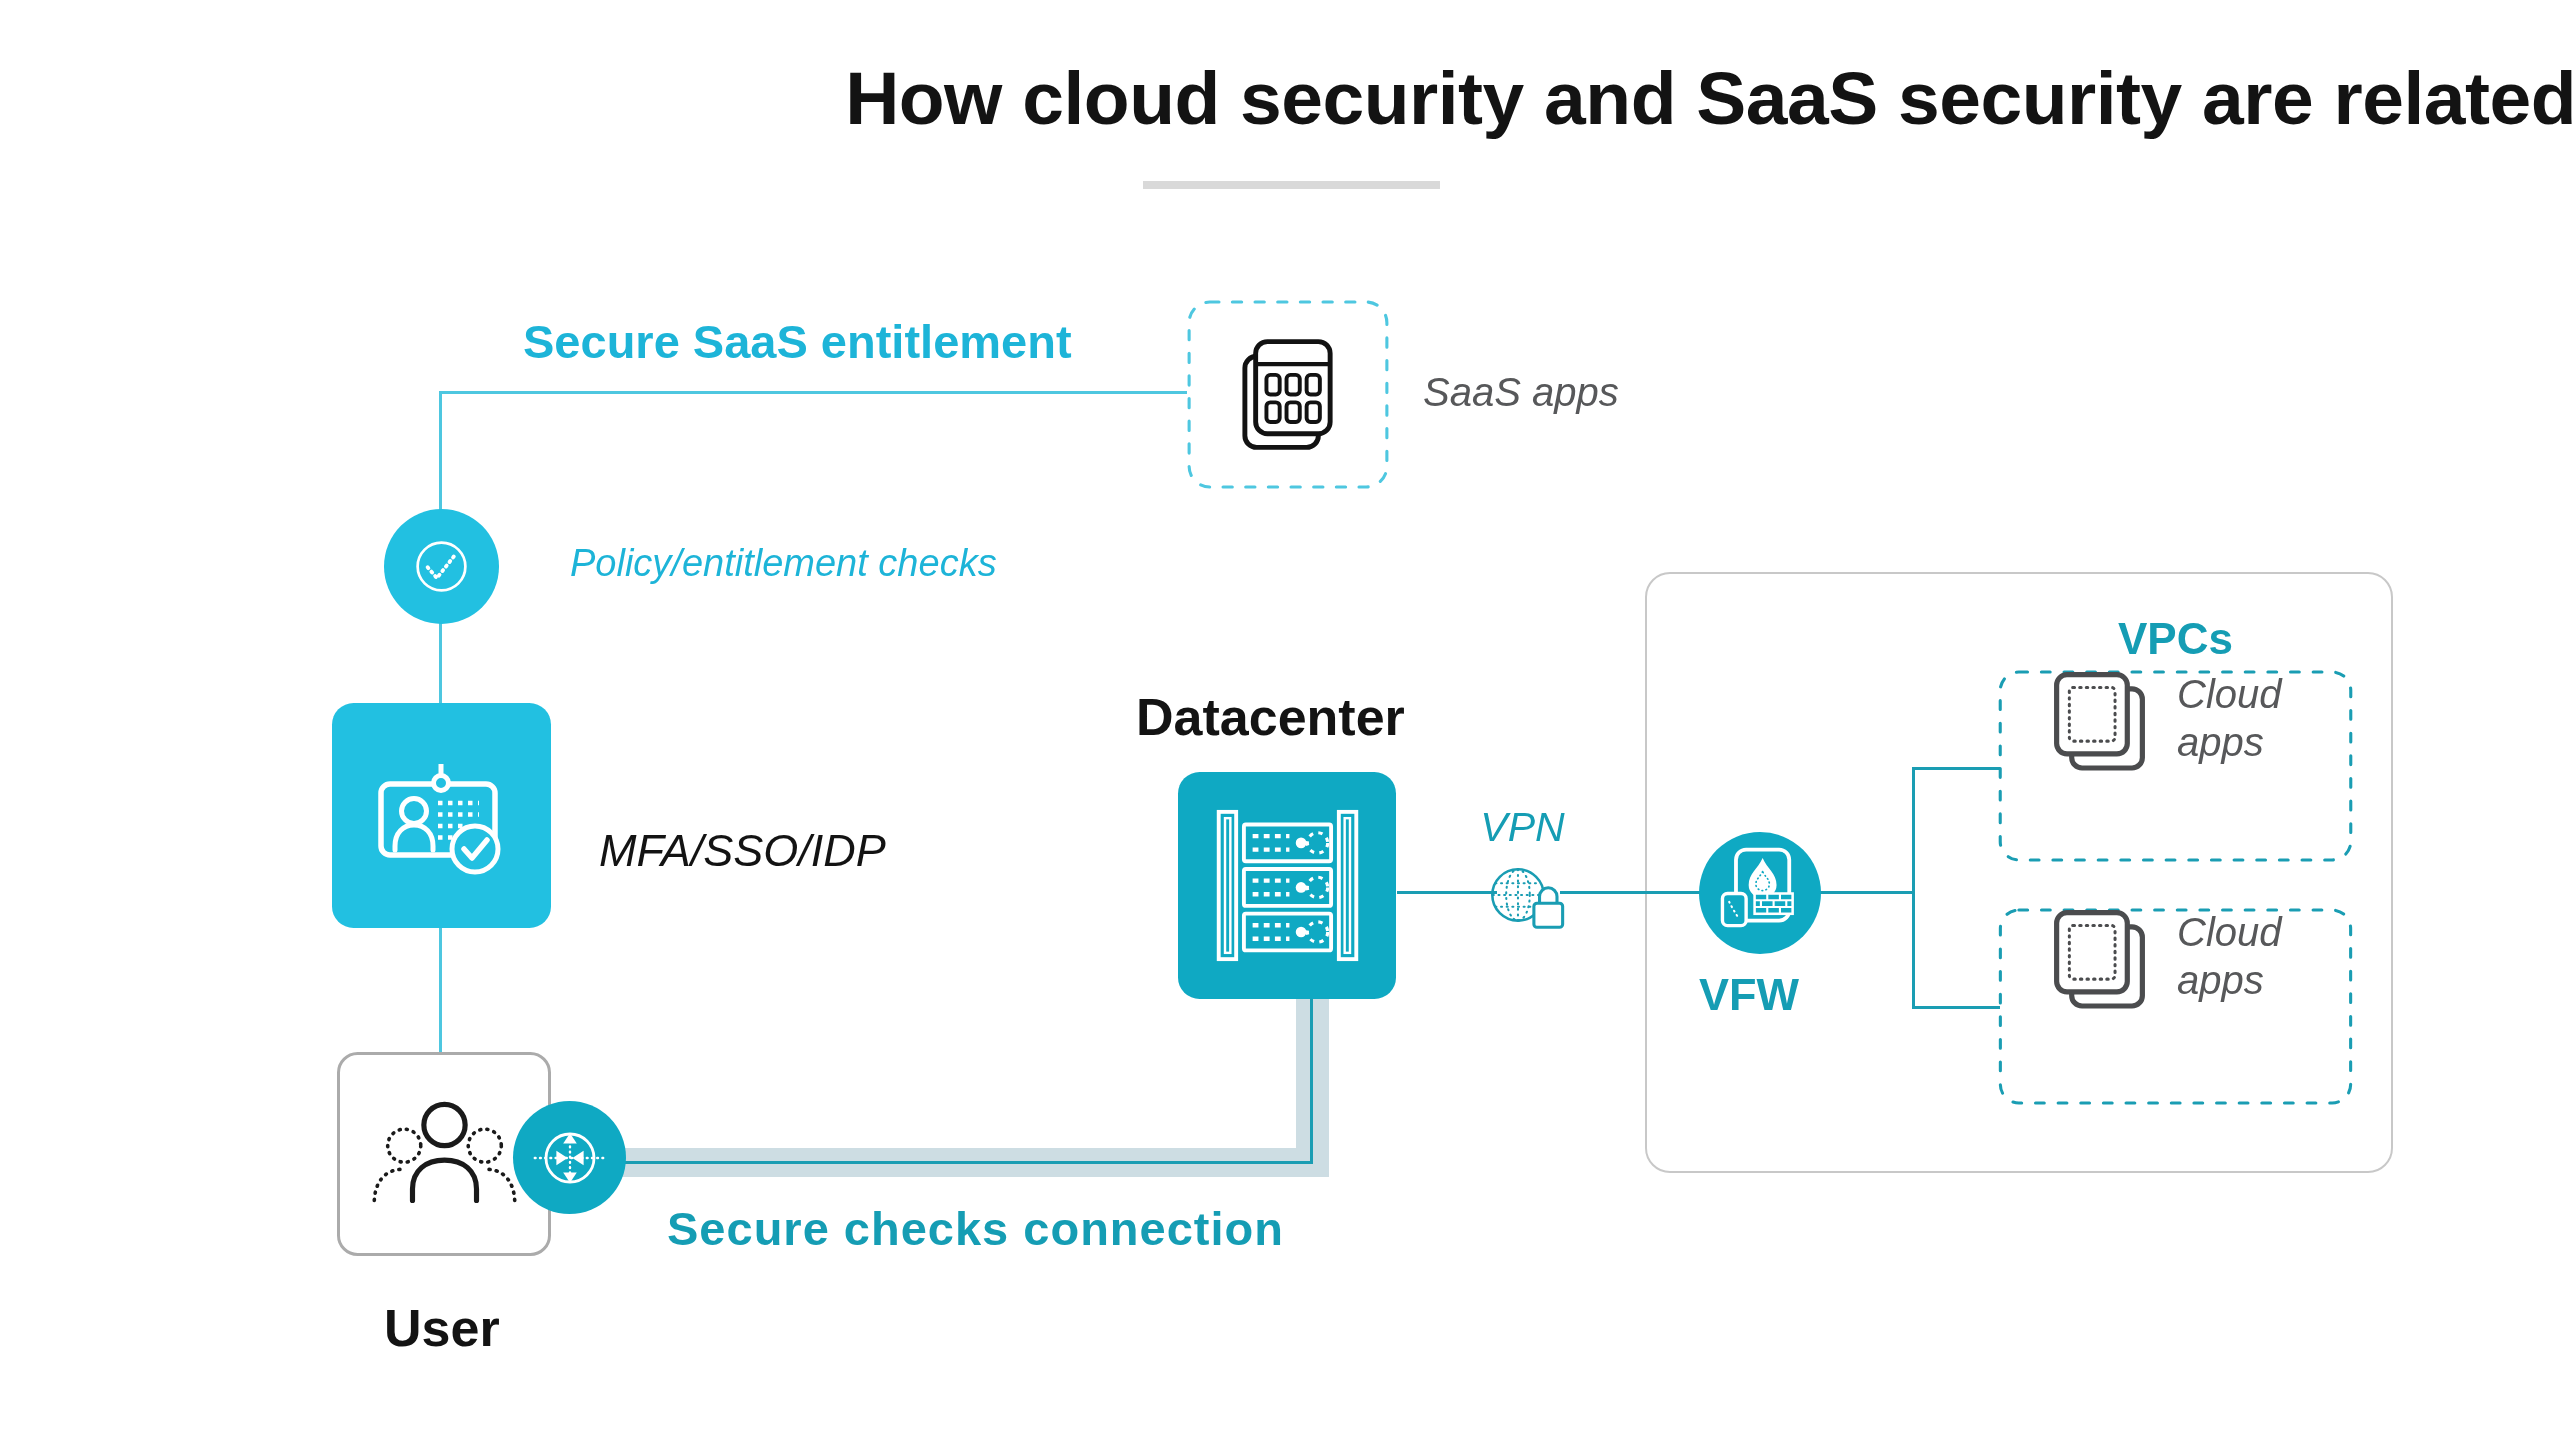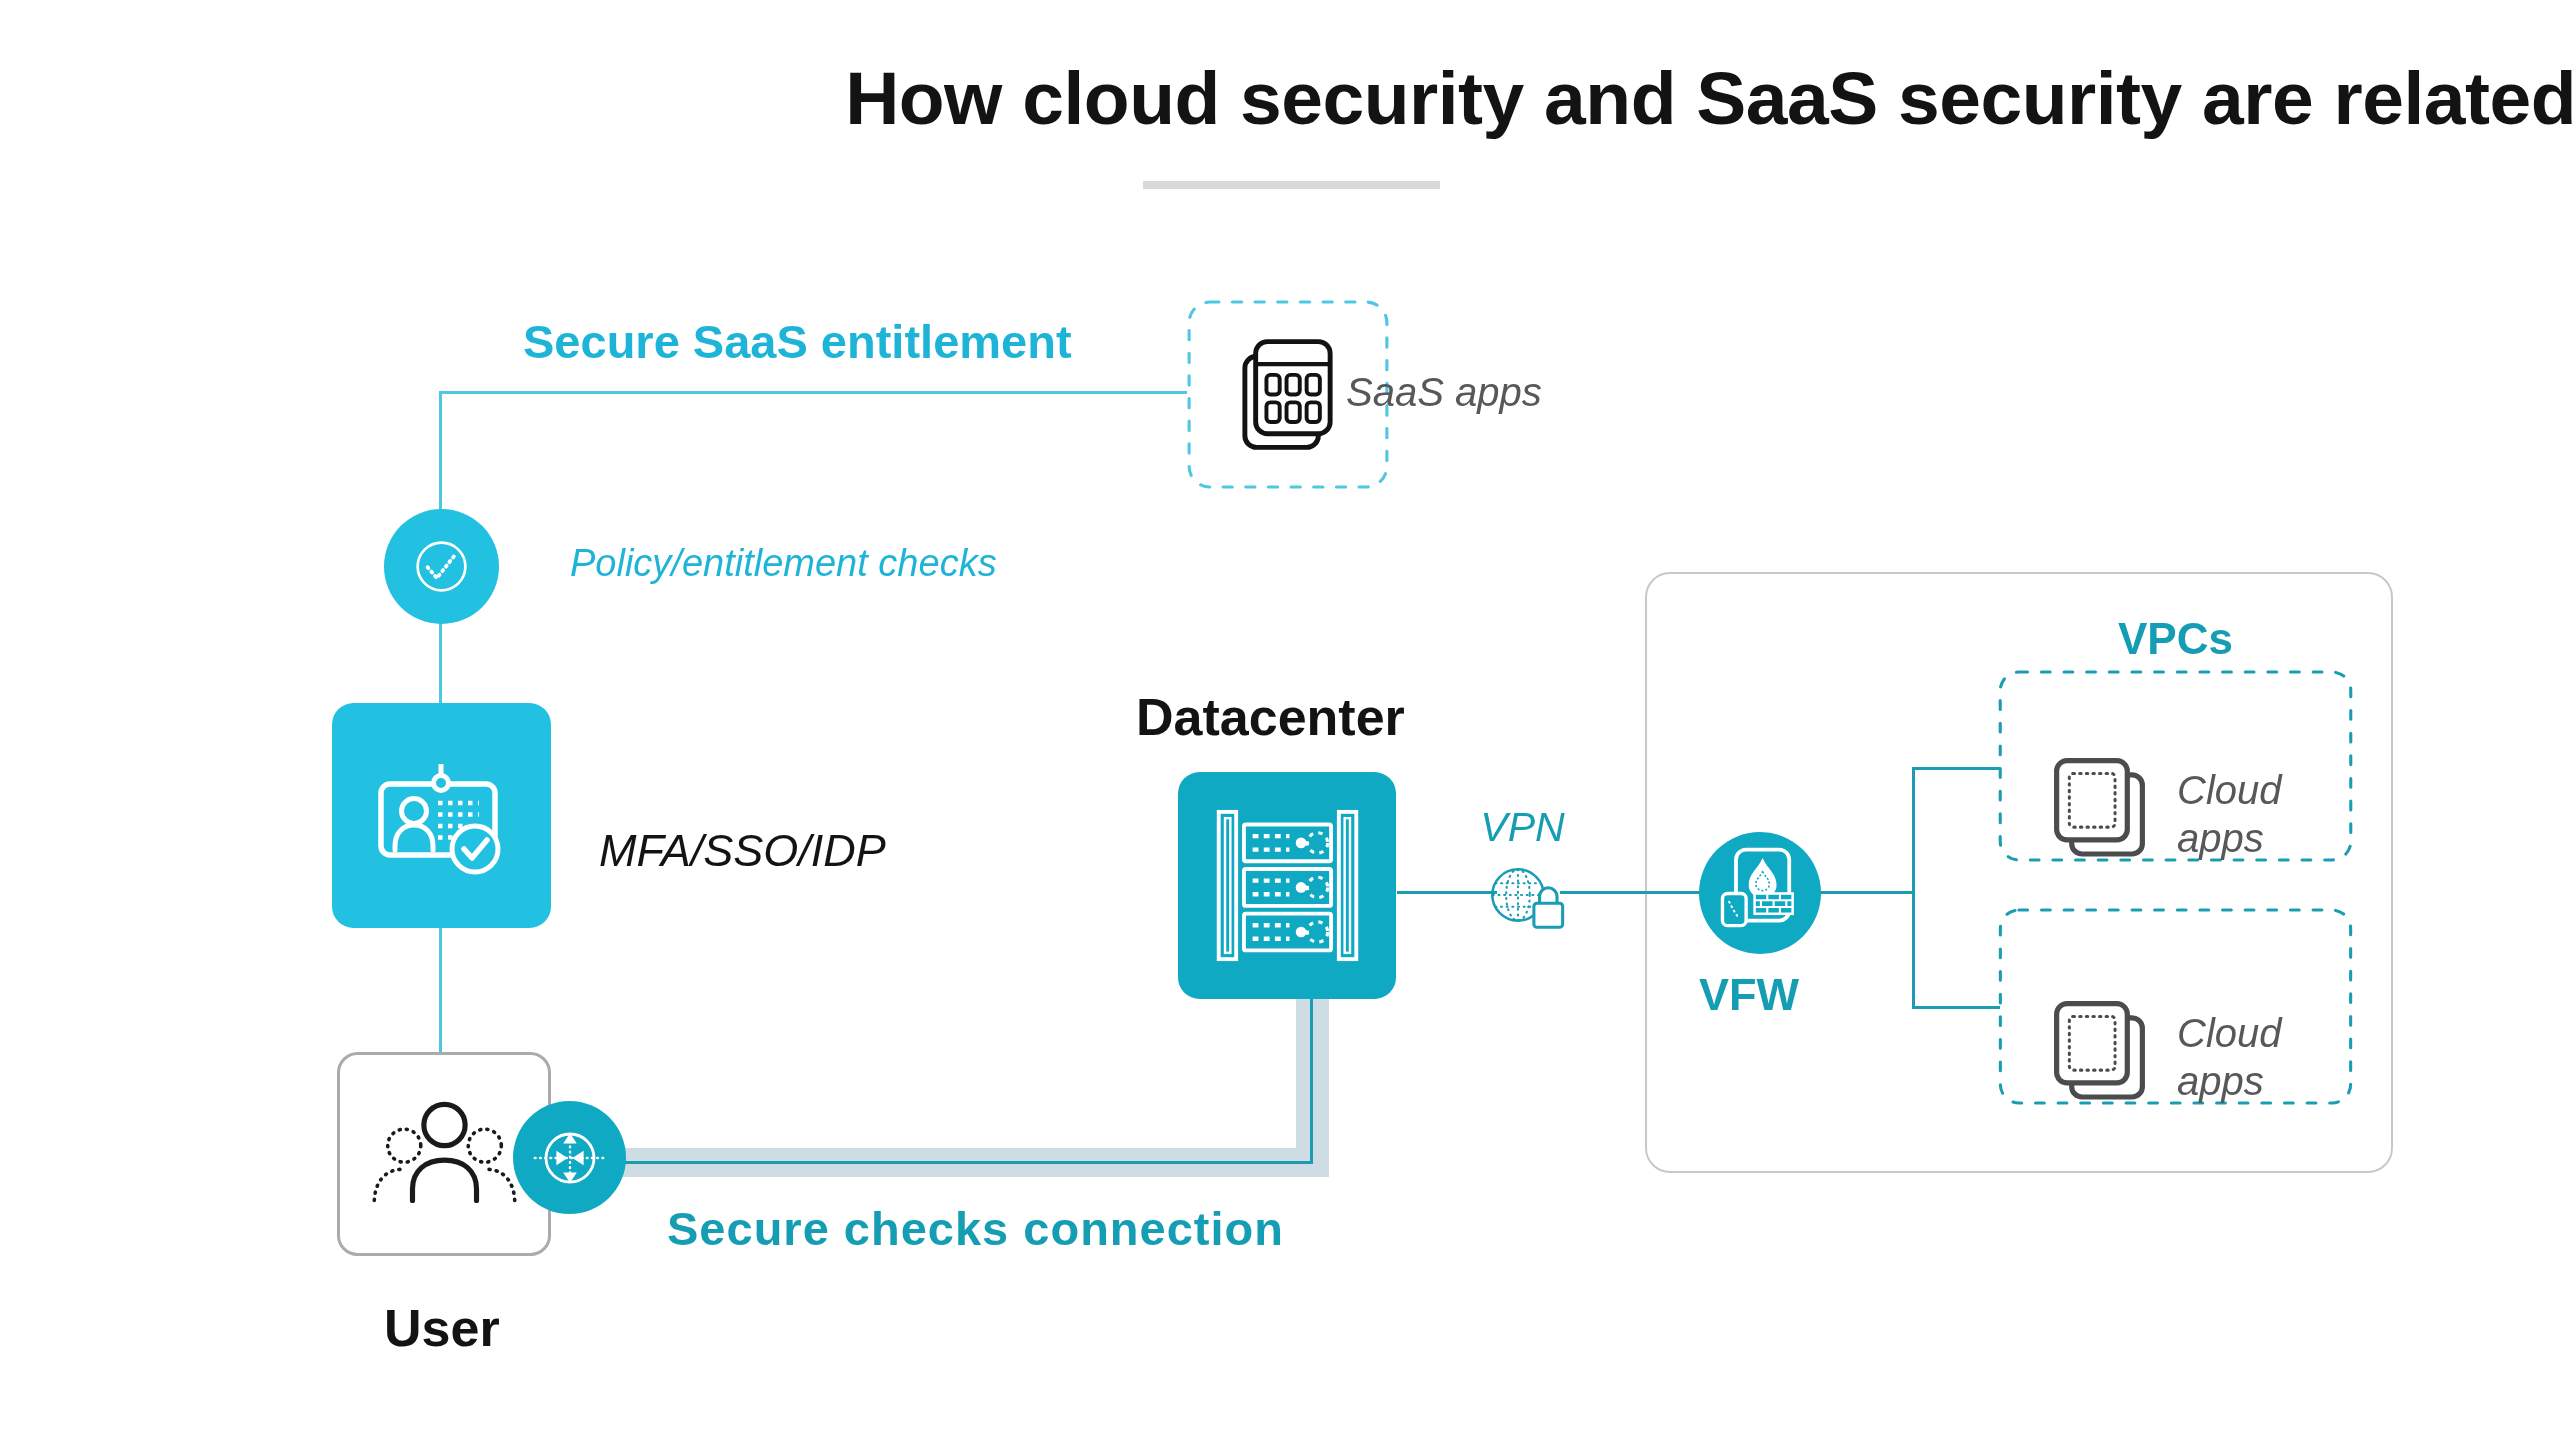--- a/index.html
+++ b/index.html
@@ -20,21 +20,21 @@
     position:absolute;left:0;top:61px;width:2576px;text-align:right;
     font-size:75px;font-weight:800;letter-spacing:-0.5px;color:var(--ink,#131313);line-height:1;
   }
   .cyan-text{color:var(--cyan-text,#1db4d8);}
   .teal-text{color:var(--teal-text,#159db4);}
   .gray-italic{color:var(--label-gray,#57585a);font-style:italic;}
   .bold{font-weight:700;}
   .semibold{font-weight:700;}
   .italic{font-style:italic;}
   .center-flex{display:flex;align-items:center;justify-content:center;}
-  .cloud-box{position:absolute;display:flex;align-items:flex-end;padding-left:52px;box-sizing:border-box;}
+  .cloud-box{position:absolute;display:flex;align-items:flex-start;padding-left:52px;box-sizing:border-box;}
   .cloud-box .dash-border{position:absolute;left:0;top:0;}
   .cloud-label{position:relative;margin-left:28px;width:155px;white-space:normal;line-height:1.2;
     font-size:40px;font-style:italic;color:var(--label-gray,#57585a);}
 </style>
 </head>
 <body>
 
 <div class="canvas">
 
   <div class="title">How cloud security and SaaS security are related</div>
@@ -69,21 +69,21 @@
     <rect x="12" y="42" width="150" height="186" rx="24" fill="none" stroke="#121212" stroke-width="10"></rect>
     <rect x="34" y="12" width="152" height="188" rx="24" fill="#fff" stroke="#121212" stroke-width="10"></rect>
     <line x1="36" y1="58" x2="184" y2="58" stroke="#121212" stroke-width="9"></line>
     <rect x="56" y="80" width="27" height="40" rx="8" fill="none" stroke="#121212" stroke-width="8"></rect>
     <rect x="97" y="80" width="27" height="40" rx="8" fill="none" stroke="#121212" stroke-width="8"></rect>
     <rect x="138" y="80" width="27" height="40" rx="8" fill="none" stroke="#121212" stroke-width="8"></rect>
     <rect x="56" y="136" width="27" height="40" rx="8" fill="none" stroke="#121212" stroke-width="8"></rect>
     <rect x="97" y="136" width="27" height="40" rx="8" fill="none" stroke="#121212" stroke-width="8"></rect>
     <rect x="138" y="136" width="27" height="40" rx="8" fill="none" stroke="#121212" stroke-width="8"></rect>
   </svg>
-  <div class="lbl gray-italic" style="left:1346px;top:372px;font-size:40px;">SaaS apps</div>
+  <div class="lbl gray-italic" style="left:1423px;top:372px;font-size:40px;">SaaS apps</div>
 
   <div class="circle fill-cyan" style="left:384px;top:509px;width:115px;height:115px;">
     <svg width="77" height="77" viewBox="0 0 200 200">
       <circle cx="100" cy="100" r="62" fill="none" stroke="#fff" stroke-width="7"></circle>
       <path d="M64,102 l24,28 44,-56" fill="none" stroke="#fff" stroke-width="10" stroke-dasharray="3 12" stroke-linecap="round" stroke-linejoin="round"></path>
     </svg>
   </div>
 
   <div class="node-box fill-cyan center-flex" style="left:332px;top:703px;width:219px;height:225px;">
     <svg width="140" height="130" viewBox="0 0 280 260">

